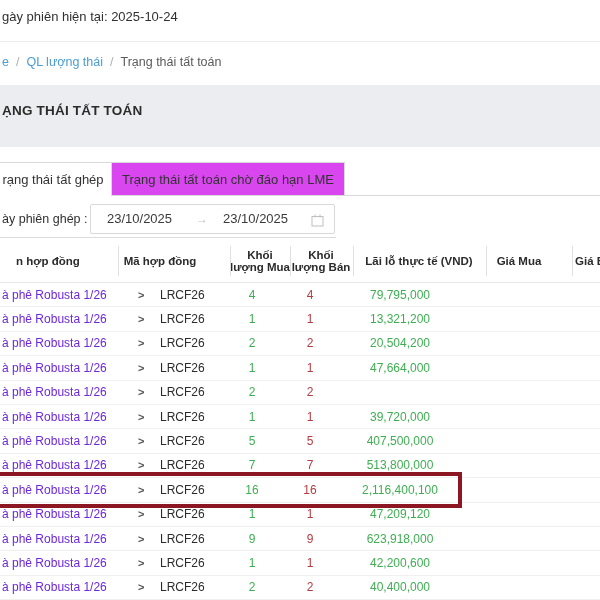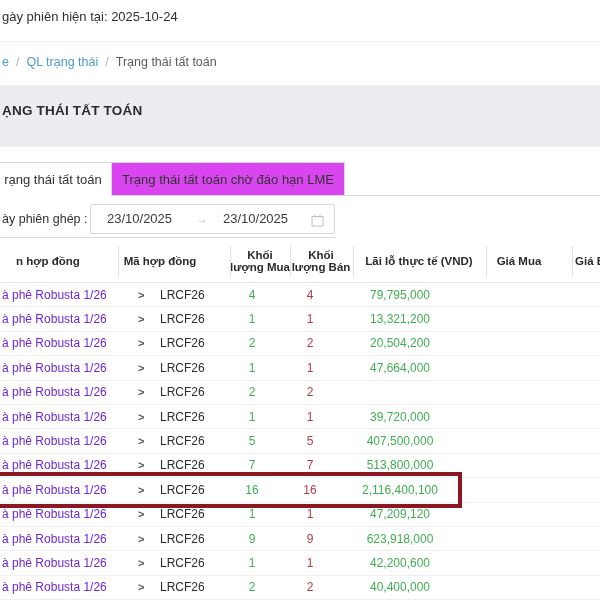--- a/index.html
+++ b/index.html
@@ -72,30 +72,30 @@
 </style>
 </head>
 <body>
 
 <div class="abs session">gày phiên hiện tại: 2025-10-24</div>
 <div class="abs divider-top"></div>
 
 <div class="abs breadcrumb">
   <span class="bc-link">e</span>
   <span class="bc-sep">/</span>
-  <span class="bc-link">QL trạng thái</span>
+  <span class="bc-link">QL lượng thái</span>
   <span class="bc-sep">/</span>
   <span class="bc-current">Trạng thái tất toán</span>
 </div>
 
 <div class="abs title-band"></div>
 <div class="abs page-title">ẠNG THÁI TẤT TOÁN</div>
 
 <div class="abs tab tab-active">
-  <span>rạng thái tất toán</span>
+  <span>rạng thái tất ghép</span>
 </div>
 <div class="abs tab tab-inactive">
   <span>Trạng thái tất toán chờ đáo hạn LME</span>
 </div>
 <div class="abs tabbar-line"></div>
 
 <div class="abs filter-label">ày phiên ghép :</div>
 <div class="abs date-range">
   <span class="date-text d1">23/10/2025</span>
   <span class="range-arrow">→</span>

